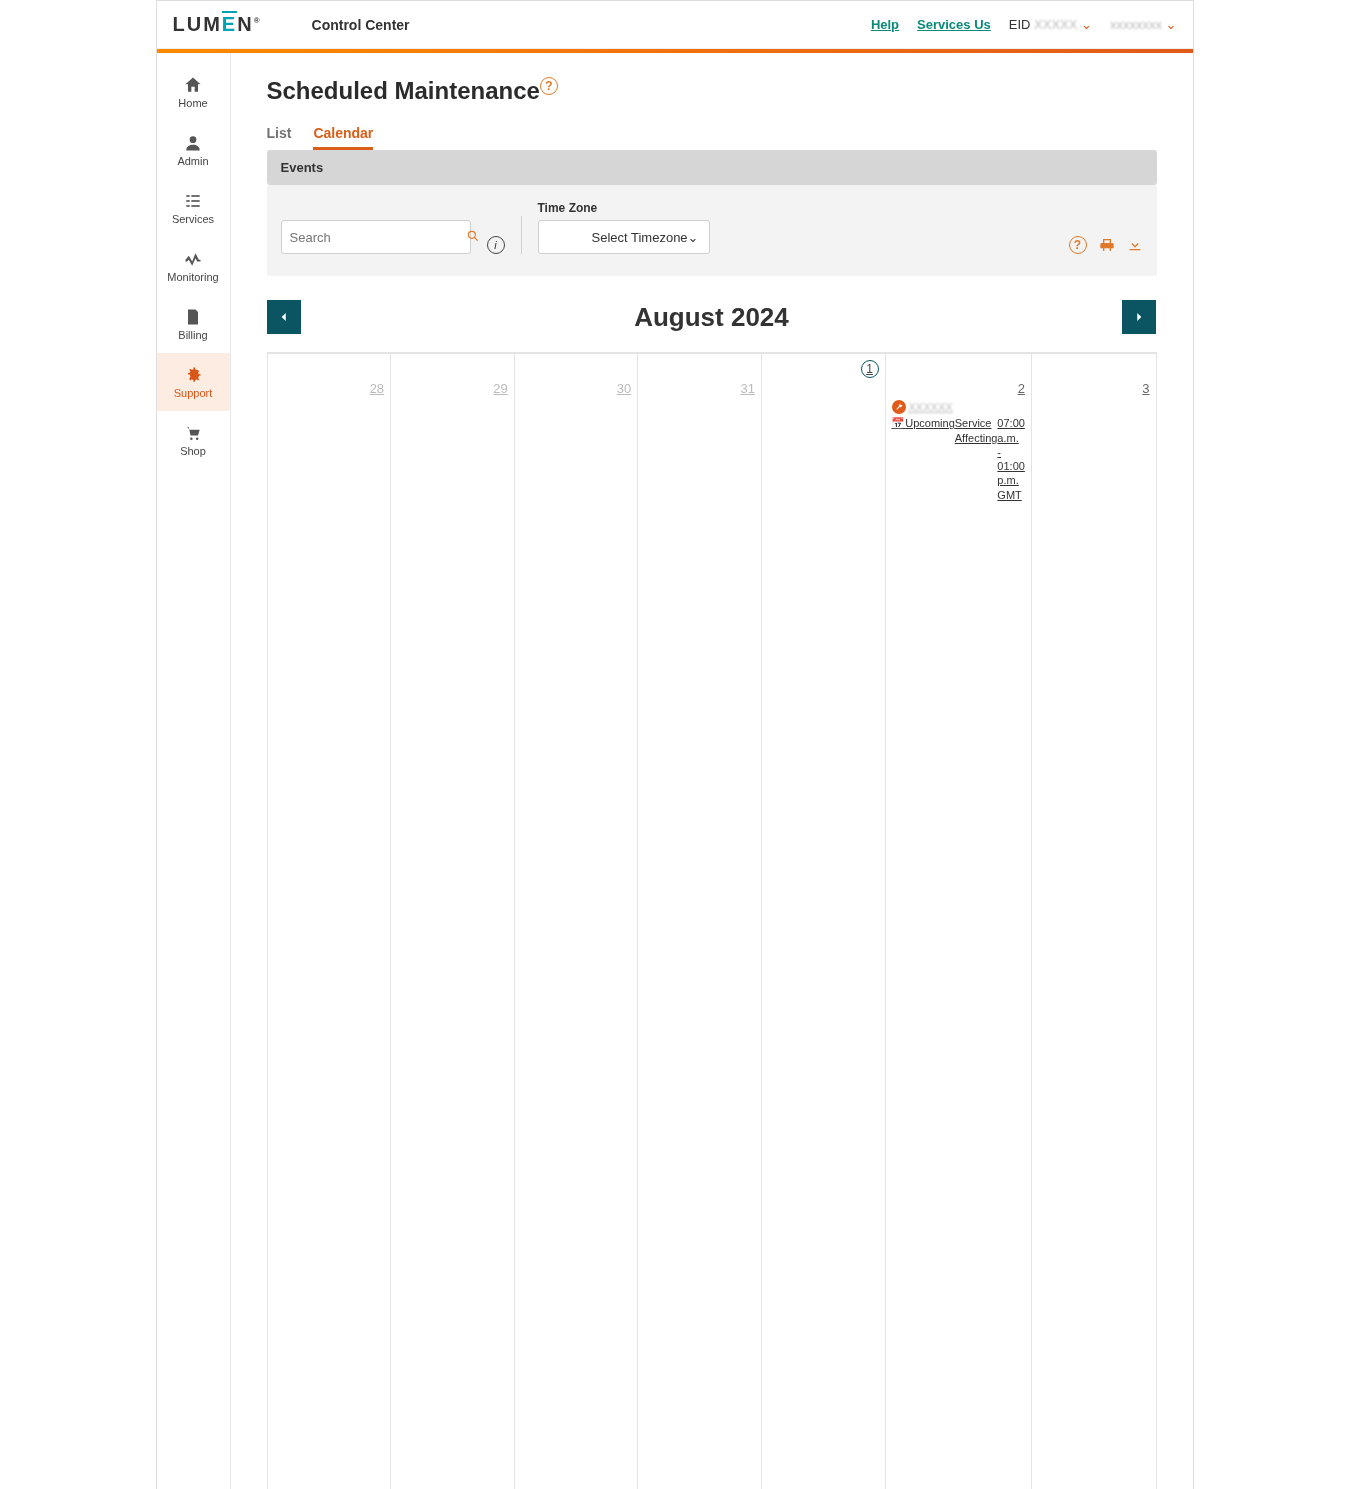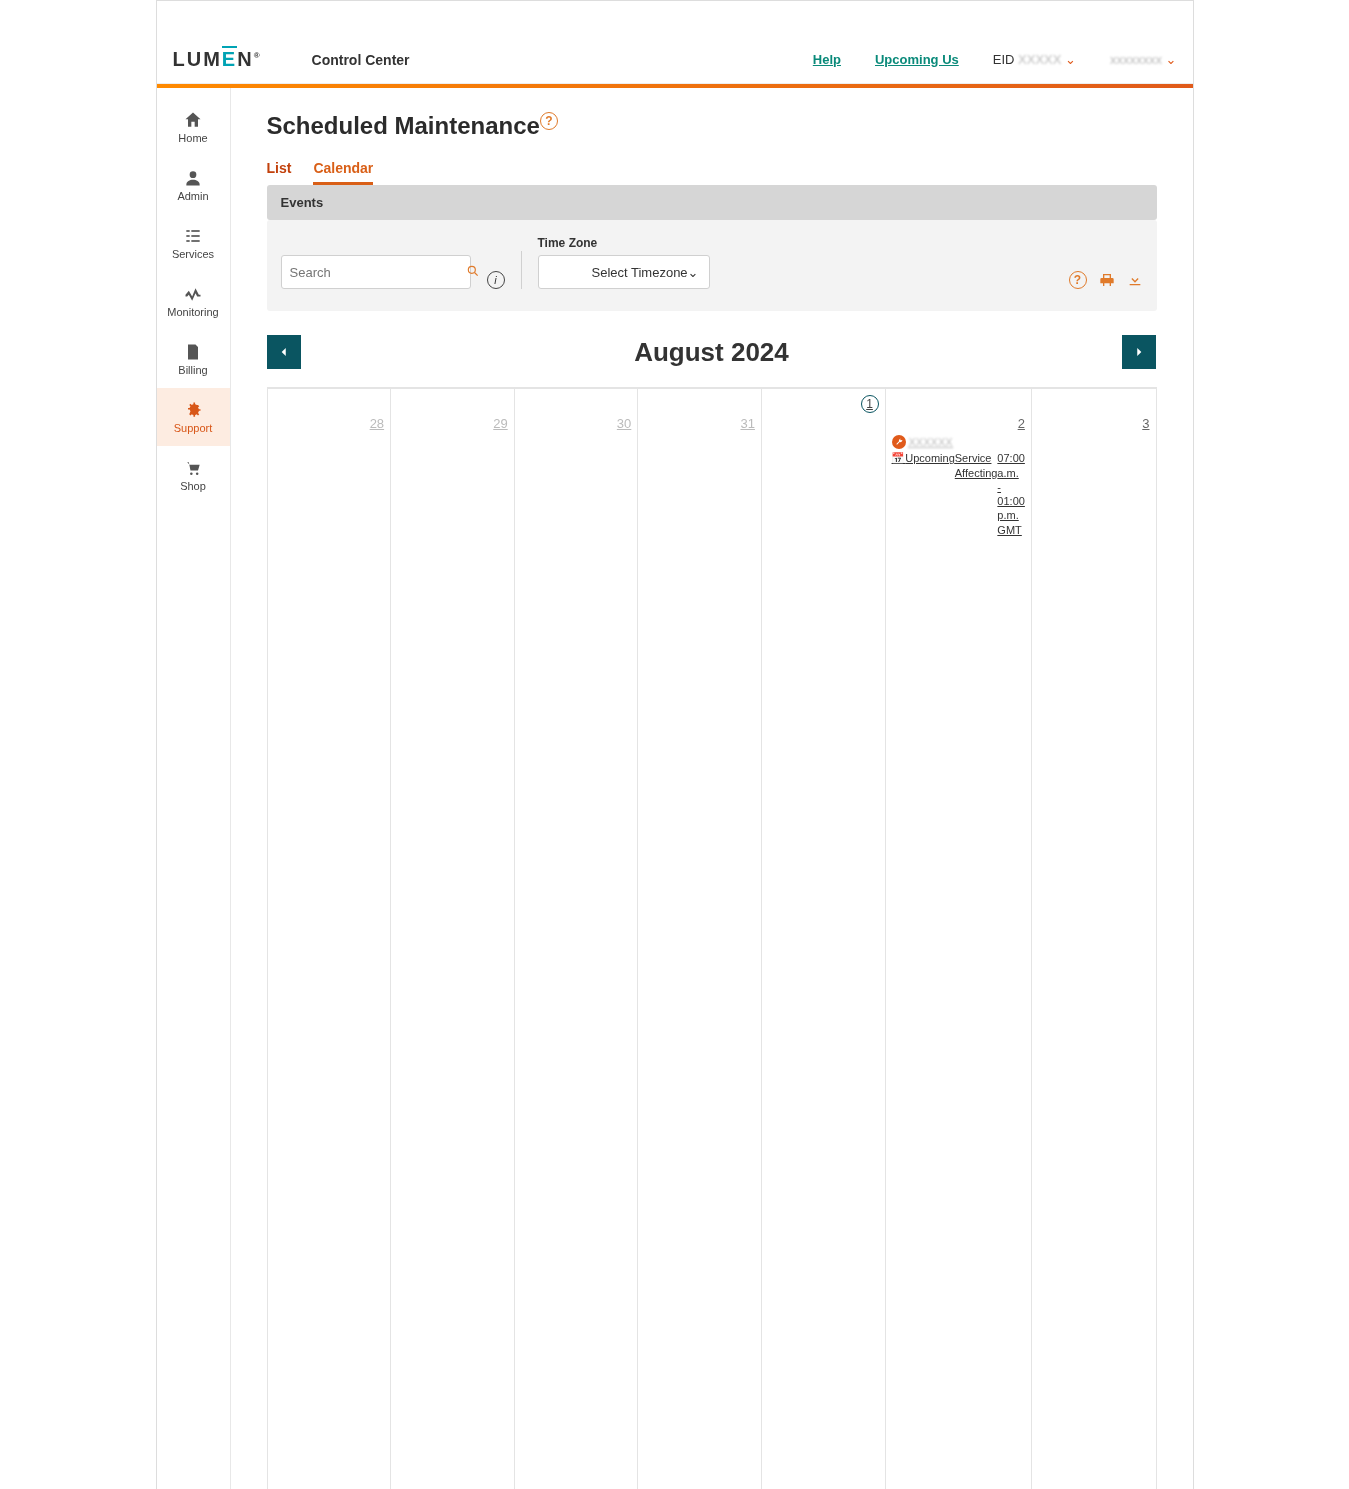--- a/index.html
+++ b/index.html
@@ -1,45 +1,45 @@
 <!DOCTYPE html>
 <html><head>
 <meta charset="utf-8">
 <style>
 * { box-sizing: border-box; margin: 0; padding: 0; }
 body { font-family: -apple-system, BlinkMacSystemFont, "Segoe UI", Arial, sans-serif; font-size: 13px; color: #333; background: #fff; }
 .app { width: 1038px; margin: 0 auto; border: 1px solid #ddd; background: #fff; }
 
 
-.header { display: flex; align-items: center; height: 48px; padding: 0 16px; border-bottom: 1px solid #eee; margin-top: 35px; }
+.header { display: flex; align-items: center; height: 48px; padding: 0 16px; border-bottom: 1px solid #eee; }
 .logo { font-size: 20px; font-weight: 700; letter-spacing: 2px; }
 .logo .e { color: #00a3b4; border-top: 2px solid #00a3b4; }
 .logo .dot { font-size: 8px; vertical-align: super; }
 .appname { margin-left: 50px; font-size: 14px; font-weight: 700; }
-.head-right { margin-left: auto; display: flex; align-items: center; gap: 34px; font-size: 13px; }
+.head-right { margin-left: auto; display: flex; align-items: center; gap: 18px; font-size: 13px; }
 .head-link { color: #0a8a7a; text-decoration: underline; font-weight: 700; }
 .eid { color: #333; }
 .eid-val, .eid-user { color: #bbb; filter: blur(1px); }
 .chev { color: #e05a1a; }
 .orange-bar { height: 4px; background: linear-gradient(90deg, #ff8a00, #e05a1a); }
 
 
 .body { display: flex; min-height: 1100px; }
 .sidebar { width: 74px; border-right: 1px solid #e8e8e8; padding-top: 10px; }
 .nav-item { display: flex; flex-direction: column; align-items: center; padding: 12px 4px; font-size: 11px; color: #444; cursor: pointer; }
 .nav-item.active { background: #fdece1; color: #d85617; }
 .nav-icon svg { width: 20px; height: 20px; fill: #555; }
 .nav-item.active .nav-icon svg { fill: #d85617; }
 
 .main { flex: 1; padding: 24px 36px; }
 .page-title { font-size: 24px; font-weight: 800; color: #2b2b2b; display: flex; }
 .help-circle { width: 18px; height: 18px; border: 1.5px solid #e07a2a; border-radius: 50%; color: #e07a2a; display: inline-flex; align-items: center; justify-content: center; font-size: 12px; font-weight: 700; }
 
 .tabs { margin-top: 20px; display: flex; gap: 22px; font-size: 14px; font-weight: 700; }
-.tab { color: #c2410c; cursor: pointer; padding-bottom: 6px; }
+.tab { color: #737373; cursor: pointer; padding-bottom: 6px; }
 .tab.active { color: #d95f17; border-bottom: 3px solid #d95f17; }
 
 .events-bar { margin-top: 0; background: #d6d6d6; padding: 10px 14px; border-radius: 3px; font-weight: 700; color: #333; }
 .controls { background: #f3f3f3; padding: 16px 14px 22px; border-radius: 3px; display: flex; align-items: flex-end; gap: 16px; position: relative; }
 .search-wrap { display: flex; align-items: center; background: #fff; border: 1px solid #d0d0d0; border-radius: 3px; width: 190px; height: 34px; padding: 0 8px; }
 .search-wrap input { border: none; outline: none; flex: 1; font-size: 13px; }
 .search-icon { color: #e07a2a; }
 .info-circle { width: 18px; height: 18px; border: 1.5px solid #444; border-radius: 50%; display: inline-flex; align-items: center; justify-content: center; font-size: 11px; font-style: italic; }
 .divider-v { width: 1px; height: 38px; background: #d0d0d0; }
 .tz-label { font-size: 12px; font-weight: 600; margin-bottom: 5px; }
@@ -76,21 +76,21 @@
 </style>
 </head>
 <body>
 
 <div class="app">
   <div class="header">
     <span class="logo">LUM<span class="e">E</span>N<span class="dot">®</span></span>
     <span class="appname">Control Center</span>
     <div class="head-right">
       <a class="head-link">Help</a>
-      <a class="head-link">Upcoming Us</a>
+      <a class="head-link">Services Us</a>
       <span>
         <span class="eid">EID</span>
         <span class="eid-val">XXXXX</span>
         <span class="chev">⌄</span>
       </span>
       <span>
         <span class="eid-user">xxxxxxxx</span>
         <span class="chev">⌄</span>
       </span>
     </div>

